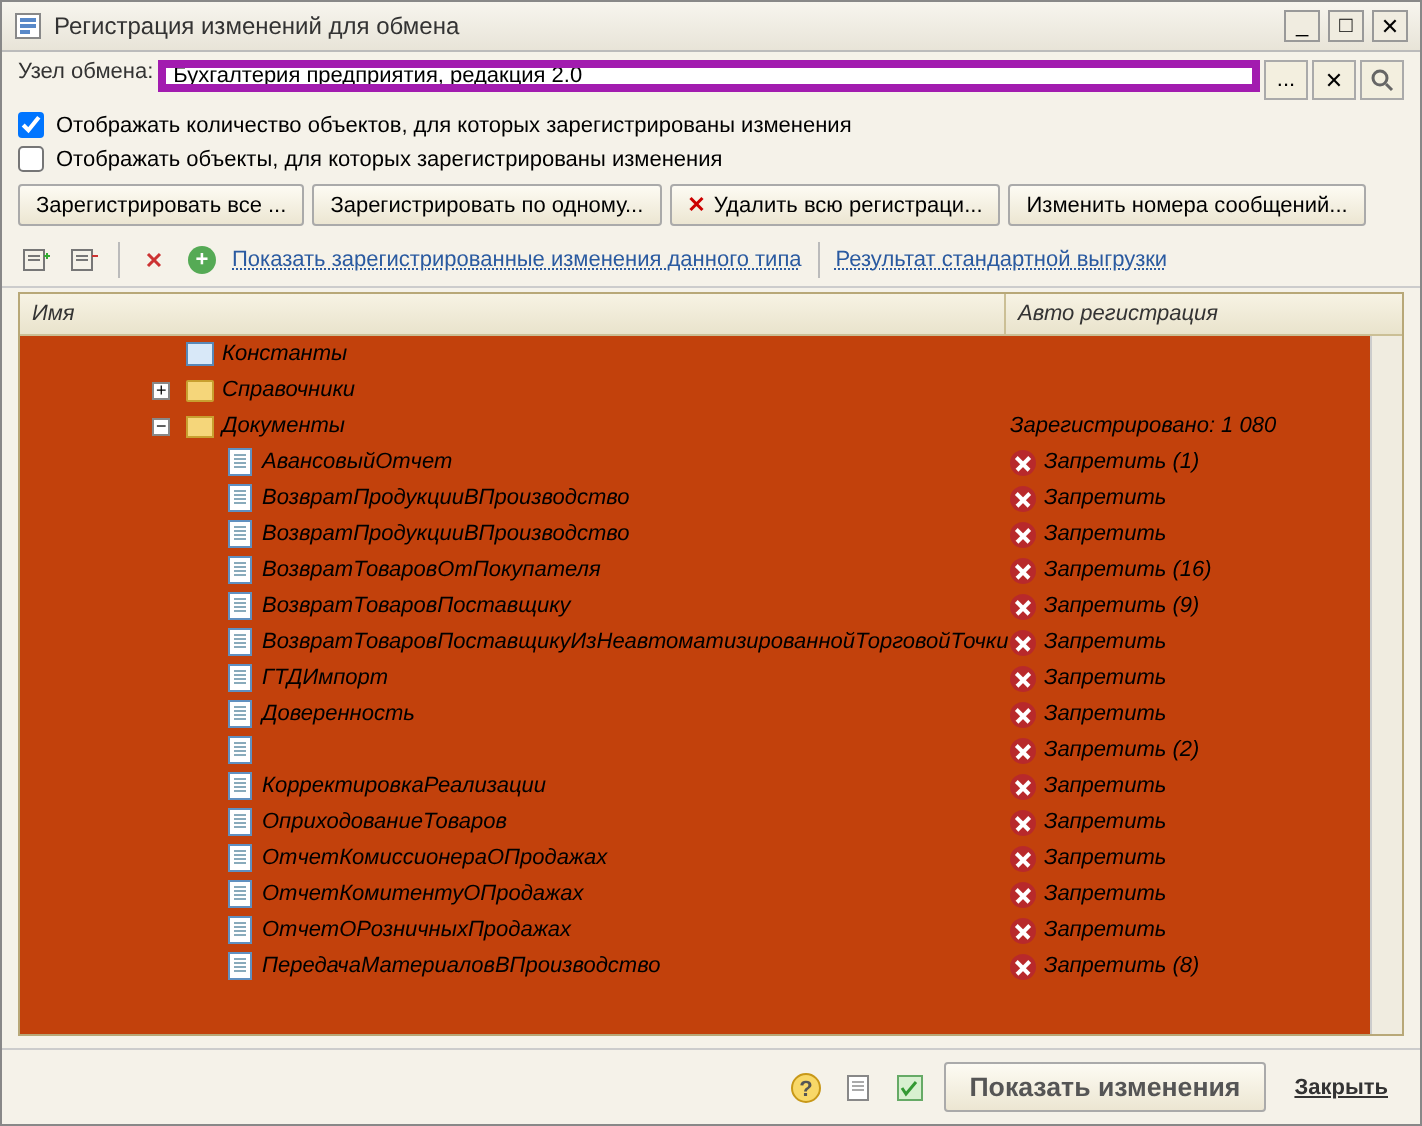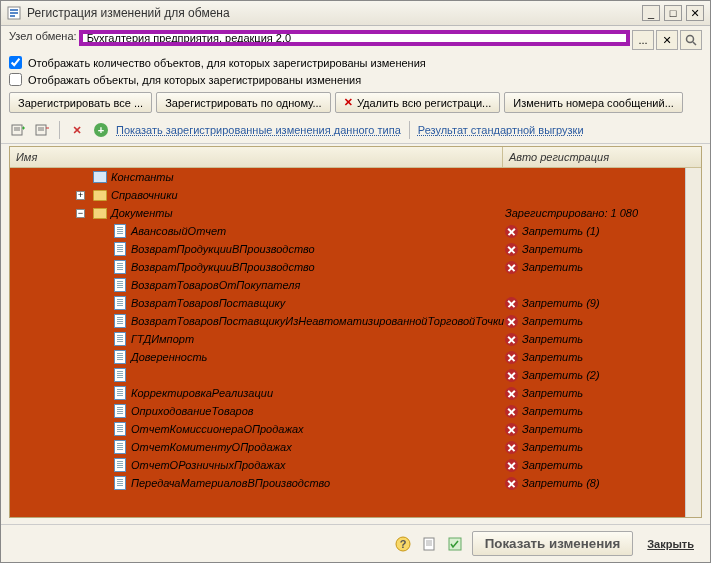--- a/index.html
+++ b/index.html
@@ -216,20 +216,24 @@
             </div>
   </div>
           <div class="row">
     <div class="name-cell indent1">
               <span class="noexp"></span>
               <span class="node-icon">
                 <span class="doc-icon"></span>
               </span>
               <span>ВозвратТоваровОтПокупателя</span>
             </div>
+    <div class="reg-cell">
+              <span class="deny-icon"></span>
+              <span>Запретить (16)</span>
+            </div>
   </div>
           <div class="row">
     <div class="name-cell indent1">
               <span class="noexp"></span>
               <span class="node-icon">
                 <span class="doc-icon"></span>
               </span>
               <span>ВозвратТоваровПоставщику</span>
             </div>
     <div class="reg-cell">

